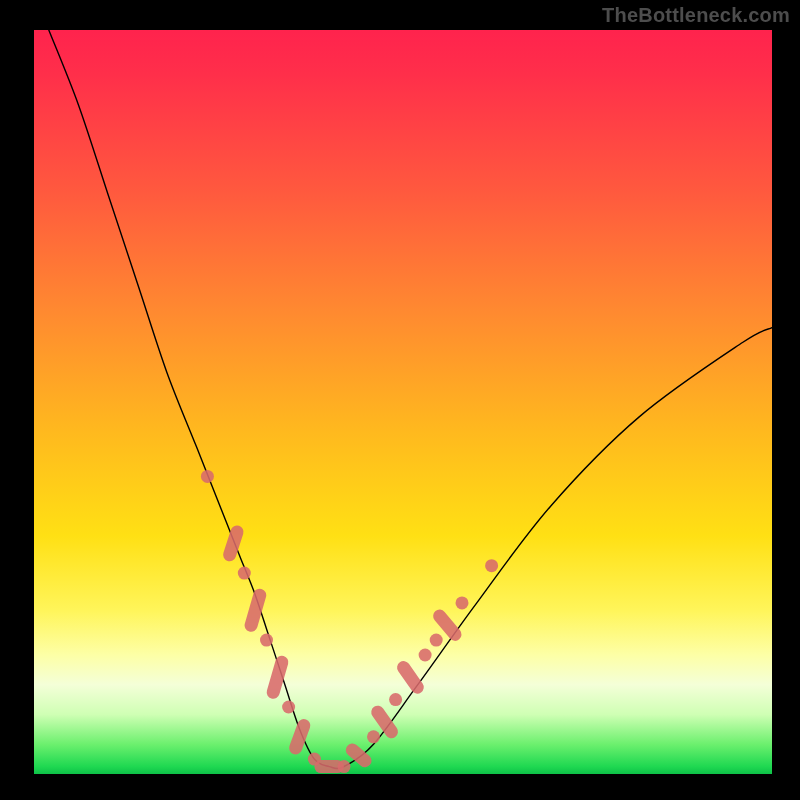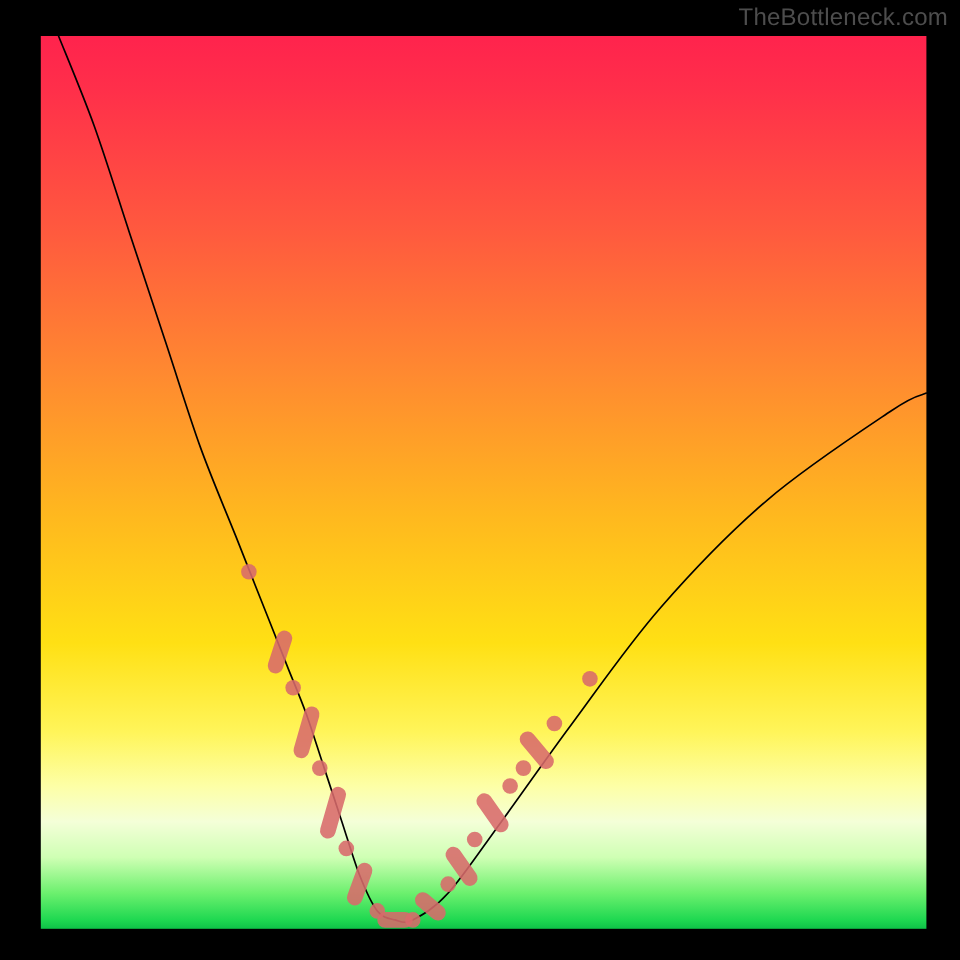--- a/index.html
+++ b/index.html
@@ -42,21 +42,21 @@
       #1fd851 99%,
       #0ec248 100%
     );
   }
   .watermark {
     position: absolute;
     top: 4px;
     right: 10px;
     color: #4d4d4d;
     font-size: 20px;
-    font-weight: 400;
+    font-weight: 700;
     letter-spacing: 0.2px;
     user-select: none;
   }
   svg.curve {
     position: absolute;
     left: 0;
     top: 0;
     width: 738px;
     height: 744px;
     overflow: visible;

